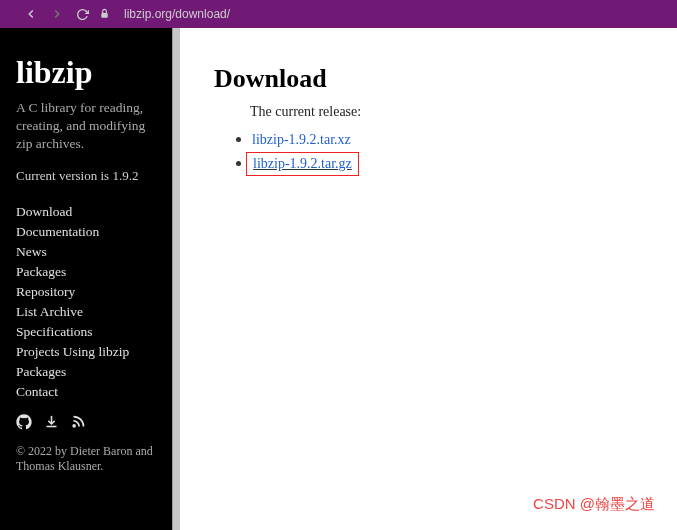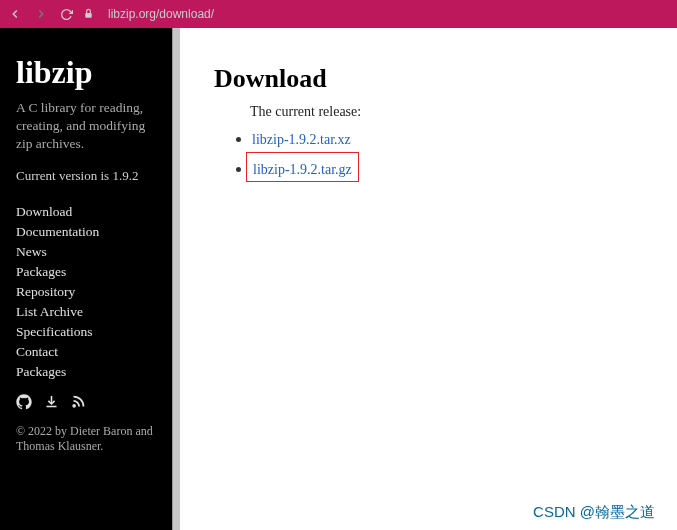--- a/index.html
+++ b/index.html
@@ -1,18 +1,18 @@
 <!DOCTYPE html>
 <html><head>
   <meta charset="utf-8">
   <style>
     * { margin: 0; padding: 0; box-sizing: border-box; }
     body { font-family: Georgia, 'Times New Roman', serif; width: 677px; height: 530px; overflow: hidden; background: #fff; position: relative; }
     
-    .browser-bar { background: #be185d; height: 28px; display: flex; align-items: center; padding: 0 8px; gap: 10px; }
+    .browser-bar { background: #701a75; height: 28px; display: flex; align-items: center; padding: 0 24px; gap: 10px; }
     .nav-icons { display: flex; gap: 12px; align-items: center; }
     .nav-icon { color: #ccc; display: flex; align-items: center; cursor: pointer; }
     .nav-icon.disabled { color: #777; }
     .lock-icon { color: #ccc; margin-right: 4px; }
     .url { color: #ccc; font-family: Arial, sans-serif; font-size: 12px; }
     
     .layout { display: flex; height: calc(530px - 28px); }
     
     .sidebar { width: 180px; background: #000000; color: #d0d0d0; padding: 26px 16px 10px 16px; font-family: Georgia, serif; position: relative; overflow: hidden; }
     .sidebar::after { content: ""; position: absolute; top: 0; right: 0; bottom: 0; width: 7px; background: #c7c7c7; border-left: 1px solid #999; }
@@ -24,23 +24,23 @@
     .sidebar-icons { display: flex; gap: 12px; margin-bottom: 10px; margin-top: 6px; }
     .sidebar-icons .ico { color: #e0e0e0; cursor: pointer; }
     .sidebar-copy { color: #aaa; font-size: 12px; line-height: 1.3; }
     
     .main { flex: 1; padding: 36px 34px; background: #fff; }
     .main-title { font-size: 26px; font-weight: bold; color: #000; margin-bottom: 10px; font-family: Georgia, serif; }
     .main-sub { font-size: 14px; color: #222; margin-bottom: 8px; font-family: Georgia, serif; margin-left: 36px; }
     .release-list { list-style: disc; margin-left: 38px; }
     .release-list li { color: #333; padding: 2px 0; }
     .release-list a { color: #2060cc; text-decoration: none; font-size: 14px; font-family: Georgia, serif; }
-    .highlight-box { border: 1.5px solid #e22; padding: 7px 6px 3px 6px; display: inline-block; margin-left: -6px; }
+    .highlight-box { border: 1.5px solid #e22; padding: 1px 6px 3px 6px; display: inline-block; margin-left: -6px; text-decoration: underline; }
     
-    .watermark { position: absolute; right: 22px; bottom: 8px; color: #0369a1; font-size: 15px; font-family: Arial, sans-serif; }
+    .watermark { position: absolute; right: 22px; bottom: 16px; color: #ef4444; font-size: 15px; font-family: Arial, sans-serif; }
   </style>
 </head>
 <body>
 
 <div class="browser-bar">
   <div class="nav-icons">
     <span class="nav-icon">
         <svg width="14" height="14" viewBox="0 0 24 24" fill="none" stroke="currentColor" stroke-width="2.5">
           <polyline points="15 18 9 12 15 6"></polyline>
         </svg>
@@ -70,22 +70,23 @@
     <div class="sidebar-tagline">A C library for reading, creating, and modifying zip archives.</div>
     <div class="sidebar-version">Current version is 1.9.2</div>
     <ul class="sidebar-nav">
       <li>Download</li>
       <li>Documentation</li>
       <li>News</li>
       <li>Packages</li>
       <li>Repository</li>
       <li>List Archive</li>
       <li>Specifications</li>
+      <li>Projects Using libzip</li>
+      <li>Packages</li>
       <li>Contact</li>
-      <li>Packages</li>
     </ul>
     <div class="sidebar-icons">
       <span class="ico"><svg width="16" height="16" viewBox="0 0 24 24" fill="currentColor">
             <path d="M12 .5C5.65.5.5 5.65.5 12c0 5.08 3.29 9.39 7.86 10.91.58.11.79-.25.79-.55v-2.03c-3.2.7-3.88-1.54-3.88-1.54-.52-1.33-1.28-1.68-1.28-1.68-1.05-.72.08-.7.08-.7 1.16.08 1.77 1.19 1.77 1.19 1.03 1.77 2.71 1.26 3.37.96.1-.75.4-1.26.73-1.55-2.56-.29-5.25-1.28-5.25-5.69 0-1.26.45-2.28 1.19-3.09-.12-.29-.52-1.46.11-3.05 0 0 .97-.31 3.18 1.18a11 11 0 0 1 5.79 0c2.21-1.49 3.18-1.18 3.18-1.18.63 1.59.23 2.76.11 3.05.74.81 1.19 1.83 1.19 3.09 0 4.42-2.69 5.39-5.26 5.68.41.36.78 1.06.78 2.14v3.17c0 .31.21.67.8.55C20.21 21.38 23.5 17.08 23.5 12 23.5 5.65 18.35.5 12 .5z"></path>
           </svg></span>
       <span class="ico"><svg width="15" height="15" viewBox="0 0 24 24" fill="none" stroke="currentColor" stroke-width="2.5">
             <path d="M12 3v12"></path>
             <polyline points="7 11 12 16 17 11"></polyline>
             <path d="M4 20h16"></path>
           </svg></span>

